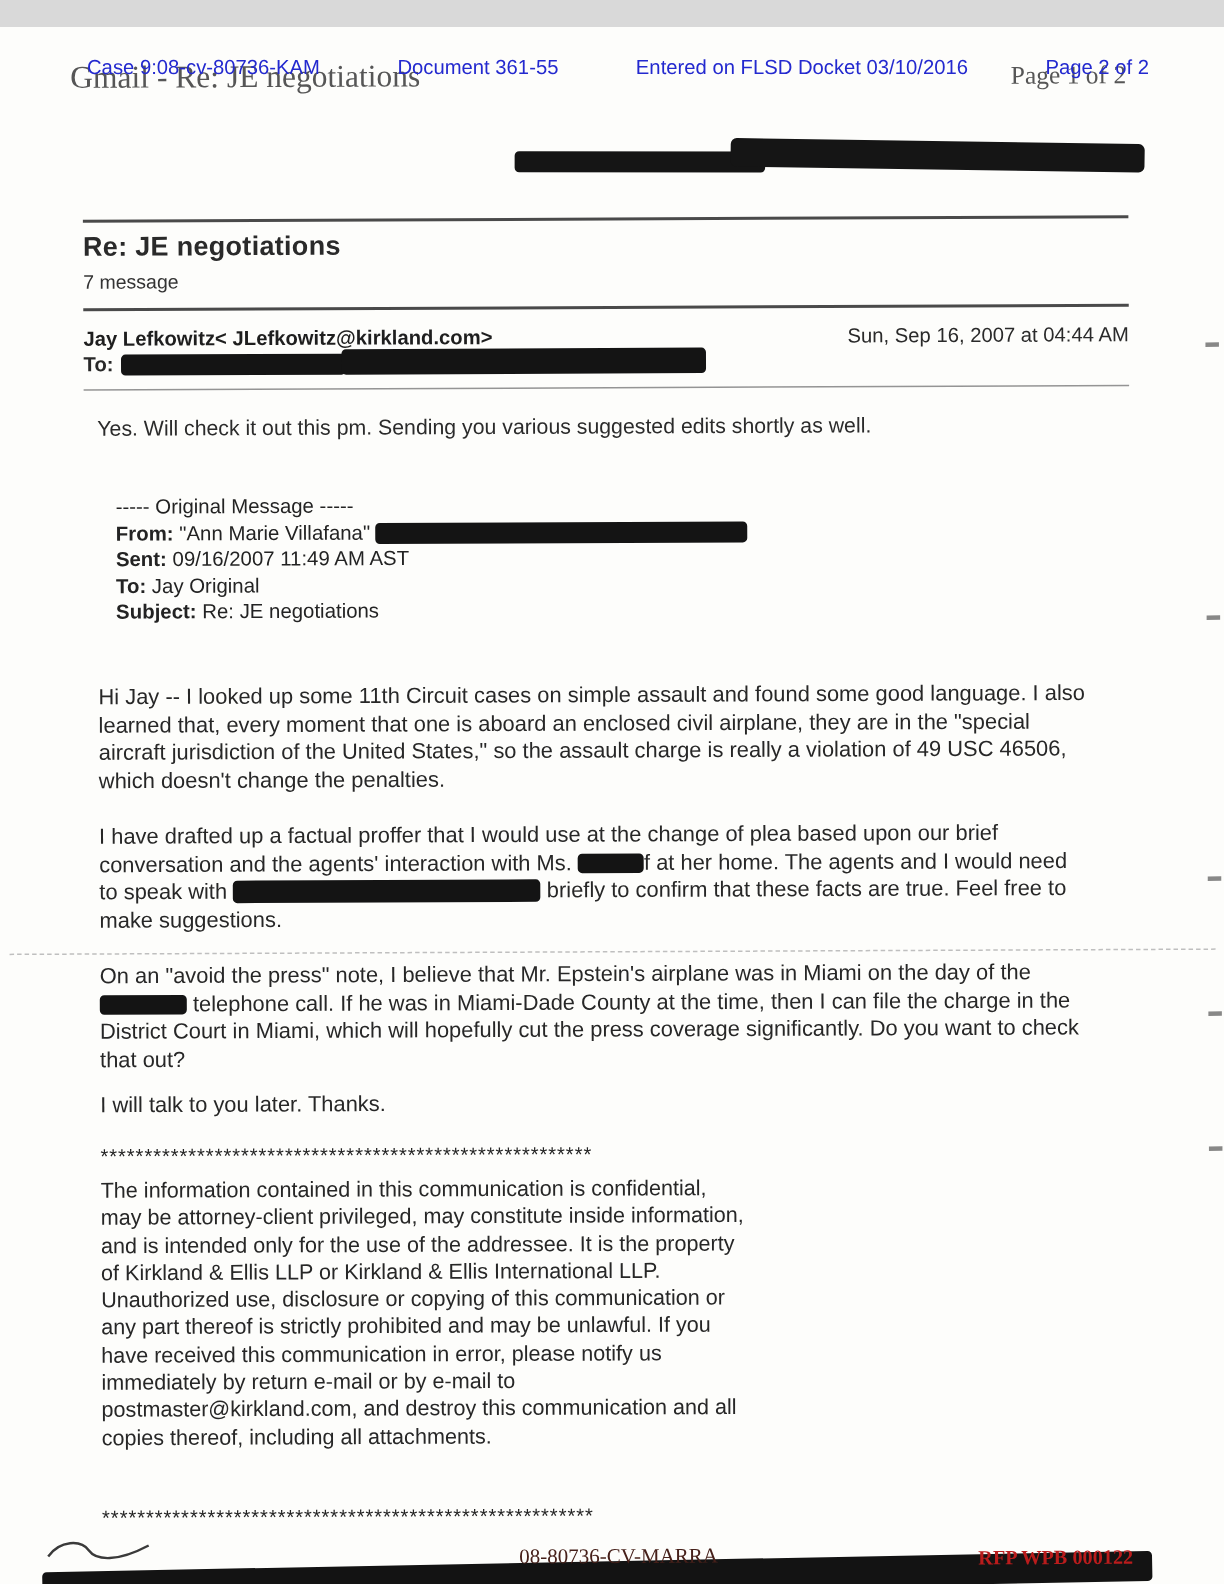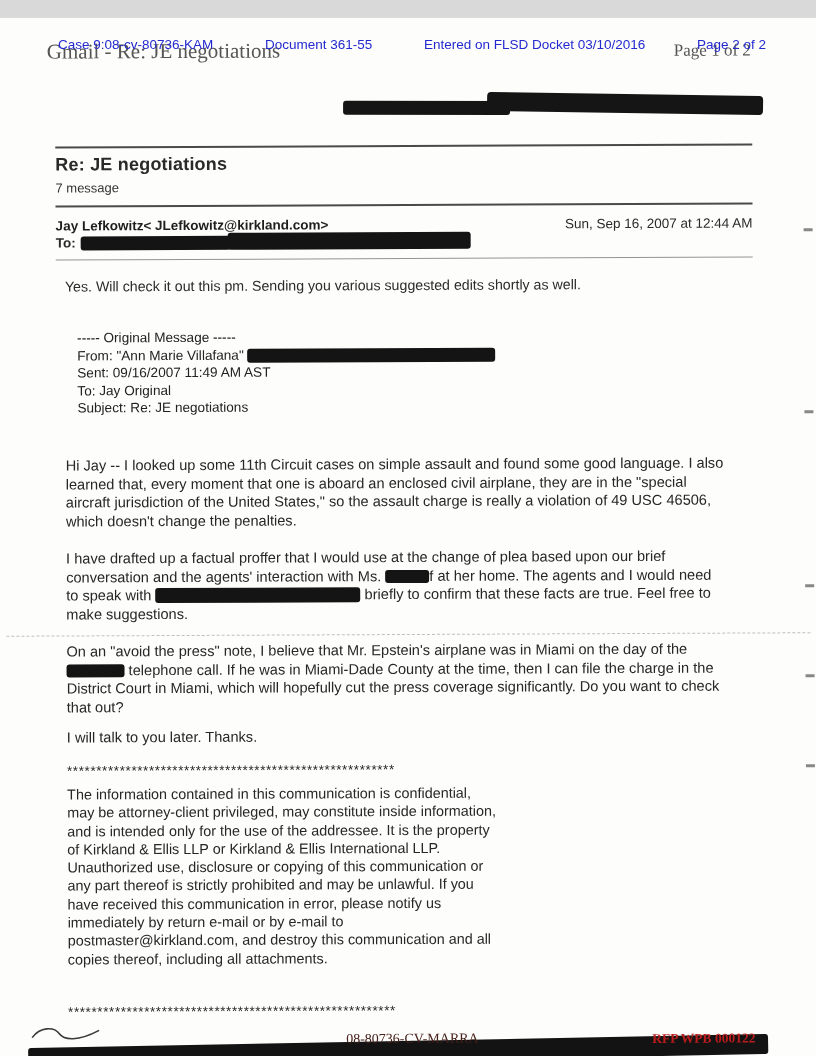--- a/index.html
+++ b/index.html
@@ -47,21 +47,21 @@
   .sender { font-weight:bold; color:#1e1e1e; }
   .date   { color:#2a2a2a; }
 
   .to-row { position:absolute; left:57px; top:215px; font-size:13.5px; font-weight:bold; display:flex; align-items:center; }
   .redact-to1 { width:150px; height:14px; margin-left:5px; }
   .redact-to2 { width:243px; height:17px; margin-left:-3px; position:relative; top:-1px; }
 
   .intro { position:absolute; left:66px; top:259px; font-size:14.2px; color:#2b2b2b; }
 
   .orig { position:absolute; left:78px; top:310px; font-size:13.6px; line-height:17.6px; color:#232323; }
-  .orig b { font-weight:normal; }
+  .orig b { font-weight:bold; }
   .redact-from { width:248px; height:14px; vertical-align:-3px; margin-left:3px; }
 
   .para { position:absolute; left:66px; width:660px; font-size:14.6px; line-height:18.7px; color:#272727; }
   .p1 { top:437px; }
   .p2 { top:530px; }
   .p3 { top:623px; }
   .closing { position:absolute; left:66px; top:710px; font-size:14.6px; color:#272727; }
 
   .redact-ms    { width:44px;  height:13px; vertical-align:-2px; }
   .redact-name  { width:205px; height:15px; vertical-align:-3px; }
@@ -105,21 +105,21 @@
 
     <div class="rule rule1"></div>
 
     <div class="subject">Re: JE negotiations</div>
     <div class="msgcount">7 message</div>
 
     <div class="rule rule2"></div>
 
     <div class="sender-row">
       <span class="sender">Jay Lefkowitz&lt; JLefkowitz@kirkland.com&gt;</span>
-      <span class="date">Sun, Sep 16, 2007 at 12:44 AM</span>
+      <span class="date">Sun, Sep 16, 2007 at 04:44 AM</span>
     </div>
 
     <div class="to-row">
       <span>To:</span>
       <span class="redact redact-to1"></span>
       <span class="redact redact-to2"></span>
     </div>
 
     <div class="rule rule3"></div>
 

